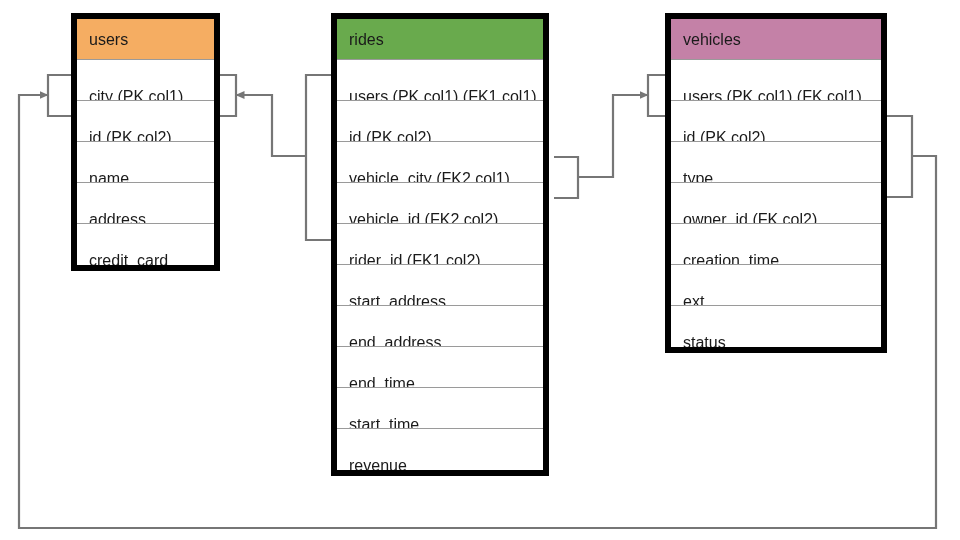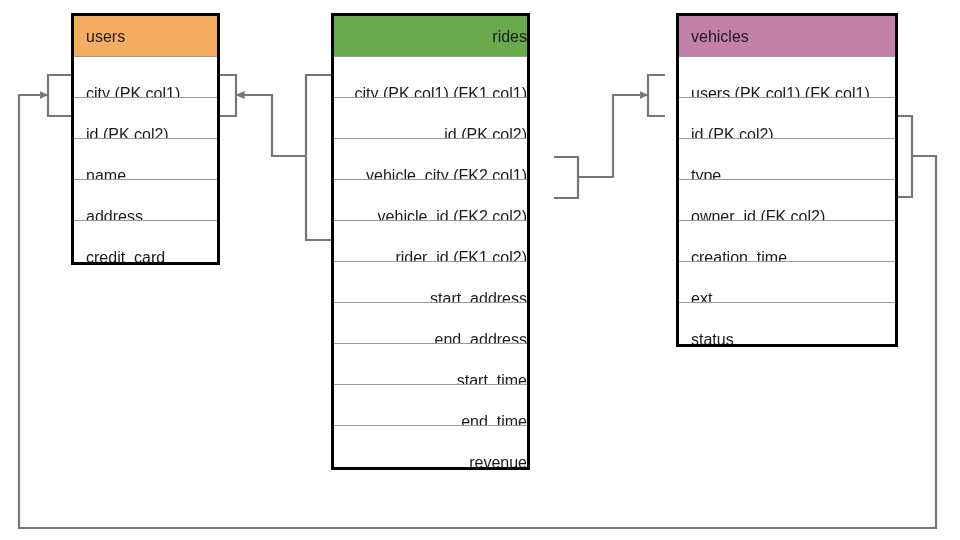--- a/index.html
+++ b/index.html
@@ -23,21 +23,21 @@
     position: absolute;
     left: 0;
     top: 0;
     width: 960px;
     height: 540px;
     pointer-events: none;
   }
   .entity {
     position: absolute;
     box-sizing: border-box;
-    border: 3px solid #000000;
+    border: 6px solid #000000;
     background: #ffffff;
   }
   .entity-header {
     box-sizing: border-box;
     height: 41px;
     line-height: 41px;
     padding: 0 0 0 12px;
     font-size: 16px;
     color: #1a1a1a;
     border-bottom: 1px solid #9a9a9a;
@@ -53,22 +53,22 @@
     color: #1a1a1a;
     border-bottom: 1px solid #9a9a9a;
     background: #ffffff;
     white-space: nowrap;
     overflow: hidden;
   }
   .entity-field:last-child {
     border-bottom: none;
   }
   #entity-users  { left: 71px;  top: 13px; width: 149px; }
-  #entity-rides  { left: 331px; top: 13px; width: 199px; text-align: right; }
-  #entity-vehicles { left: 665px; top: 13px; width: 222px; margin-left: 11px; }
+  #entity-rides  { left: 331px; top: 13px; width: 218px; }
+  #entity-vehicles { left: 665px; top: 13px; width: 222px; }
 </style>
 </head>
 <body>
 
 <div id="canvas">
 
   <svg id="edges" viewBox="0 0 960 540" width="960" height="540">
     <defs>
       <marker id="arrowhead" markerWidth="9" markerHeight="8" refX="8.5" refY="4" orient="auto" markerUnits="userSpaceOnUse">
         <path d="M0,0 L9,4 L0,8 Z" fill="#767676"></path>
@@ -100,29 +100,29 @@
     <div class="entity-header" style="background:#f5ad62">users</div>
     <div class="entity-field">city (PK col1)</div>
     <div class="entity-field">id (PK col2)</div>
     <div class="entity-field">name</div>
     <div class="entity-field">address</div>
     <div class="entity-field">credit_card</div>
   </div>
 
   <div class="entity" id="entity-rides">
     <div class="entity-header" style="background:#69aa4d">rides</div>
-    <div class="entity-field">city (PK col1) (FK1 col1)</div>
+    <div class="entity-field">users (PK col1) (FK1 col1)</div>
     <div class="entity-field">id (PK col2)</div>
     <div class="entity-field">vehicle_city (FK2 col1)</div>
     <div class="entity-field">vehicle_id (FK2 col2)</div>
     <div class="entity-field">rider_id (FK1 col2)</div>
     <div class="entity-field">start_address</div>
     <div class="entity-field">end_address</div>
+    <div class="entity-field">end_time</div>
     <div class="entity-field">start_time</div>
-    <div class="entity-field">end_time</div>
     <div class="entity-field">revenue</div>
   </div>
 
   <div class="entity" id="entity-vehicles">
     <div class="entity-header" style="background:#c481a7">vehicles</div>
     <div class="entity-field">users (PK col1) (FK col1)</div>
     <div class="entity-field">id (PK col2)</div>
     <div class="entity-field">type</div>
     <div class="entity-field">owner_id (FK col2)</div>
     <div class="entity-field">creation_time</div>

